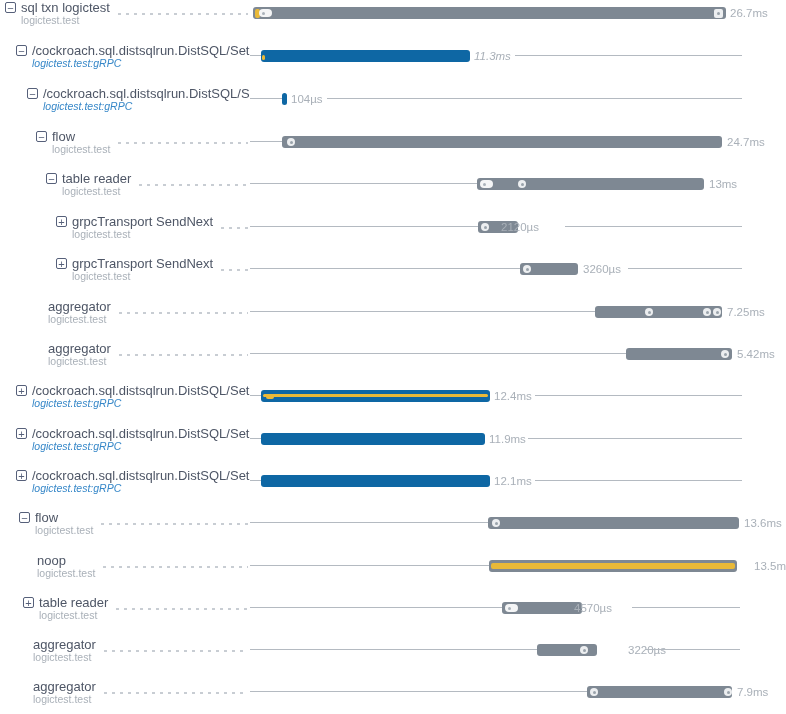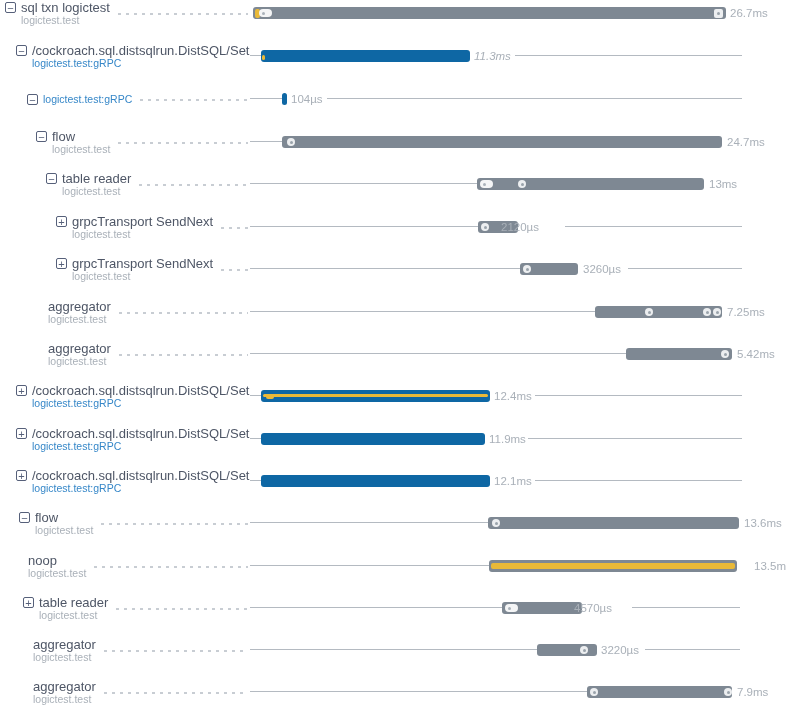--- a/index.html
+++ b/index.html
@@ -16,21 +16,21 @@
   .eicon{
     flex:none;width:11px;height:11px;margin-top:1px;margin-right:5px;
     border:1px solid #56607a;border-radius:2px;color:#56607a;
     font-size:11px;line-height:10px;text-align:center;box-sizing:border-box;
     cursor:pointer;
   }
   .ltxt{display:flex;flex-direction:column;}
   .title{font-size:13px;line-height:13px;color:#4e5666;white-space:nowrap;}
   .sub{font-size:10.5px;line-height:12px;white-space:nowrap;}
   .sub.gray{color:#a9b0b8;}
-  .sub.blue{color:#3687c8;}
+  .sub.blue{color:#3687c8;font-style:italic;}
   .dashfill{
     flex:1 1 auto;height:2px;min-width:0;margin:2px 6px 0 8px;align-self:center;
     background:repeating-linear-gradient(90deg,#c8cdd3 0 3px,transparent 3px 8px);
   }
   .lead,.trail{position:absolute;top:12px;height:1px;background:#b4bac1;}
   .bar{position:absolute;top:7px;height:12px;border-radius:3px;cursor:pointer;}
   .bar.gray{background:#7e8893;}
   .bar.blue{background:#0e67a4;}
   .stripe{position:absolute;left:2px;right:2px;background:#e9b938;border-radius:2px;}
   .stripe.thin{top:4px;height:3px;}
@@ -95,20 +95,21 @@
         <div class="mk sliver" style="left: 1px; width: 3px; height: 5px; top: 5px;"></div>
       </div>
       <div class="dur" style="left: 474px; font-style: italic;">11.3ms</div>
       <div class="trail" style="left: 515px; width: 227px;"></div>
     </div>
     <div class="row" style="top: 86px;">
       <div class="leftzone">
         <div class="labelblk" style="padding-left: 27px;">
           <span class="eicon">−</span>
           <div class="ltxt">
+            <div class="title">/cockroach.sql.distsqlrun.DistSQL/S</div>
             <div class="sub blue">logictest.test:gRPC</div>
           </div>
         </div>
         <div class="dashfill"></div>
       </div>
       <div class="lead" style="left: 250px; width: 32px;"></div>
       <div class="bar blue" style="left: 282px; width: 5px;"></div>
       <div class="dur" style="left: 291px;">104µs</div>
       <div class="trail" style="left: 327px; width: 415px;"></div>
     </div>
@@ -280,21 +281,21 @@
         <div class="dashfill"></div>
       </div>
       <div class="lead" style="left: 250px; width: 238px;"></div>
       <div class="bar gray" style="left: 488px; width: 251px;">
         <div class="mk circle" style="left: 4px;"></div>
       </div>
       <div class="dur" style="left: 744px;">13.6ms</div>
     </div>
     <div class="row" style="top: 553px;">
       <div class="leftzone">
-        <div class="labelblk" style="padding-left: 28px;">
+        <div class="labelblk" style="padding-left: 37px;">
           <div class="ltxt">
             <div class="title">noop</div>
             <div class="sub gray">logictest.test</div>
           </div>
         </div>
         <div class="dashfill"></div>
       </div>
       <div class="lead" style="left: 250px; width: 239px;"></div>
       <div class="bar gray" style="left: 489px; width: 248px;">
         <div class="stripe thick"></div>
@@ -326,21 +327,21 @@
             <div class="title">aggregator</div>
             <div class="sub gray">logictest.test</div>
           </div>
         </div>
         <div class="dashfill"></div>
       </div>
       <div class="lead" style="left: 250px; width: 287px;"></div>
       <div class="bar gray" style="left: 537px; width: 60px;">
         <div class="mk circle" style="left: 43px;"></div>
       </div>
-      <div class="dur" style="left: 601px;">3220µs</div>
+      <div class="dur" style="left: 628px;">3220µs</div>
       <div class="trail" style="left: 645px; width: 95px;"></div>
     </div>
     <div class="row" style="top: 679px;">
       <div class="leftzone">
         <div class="labelblk" style="padding-left: 33px;">
           <div class="ltxt">
             <div class="title">aggregator</div>
             <div class="sub gray">logictest.test</div>
           </div>
         </div>

